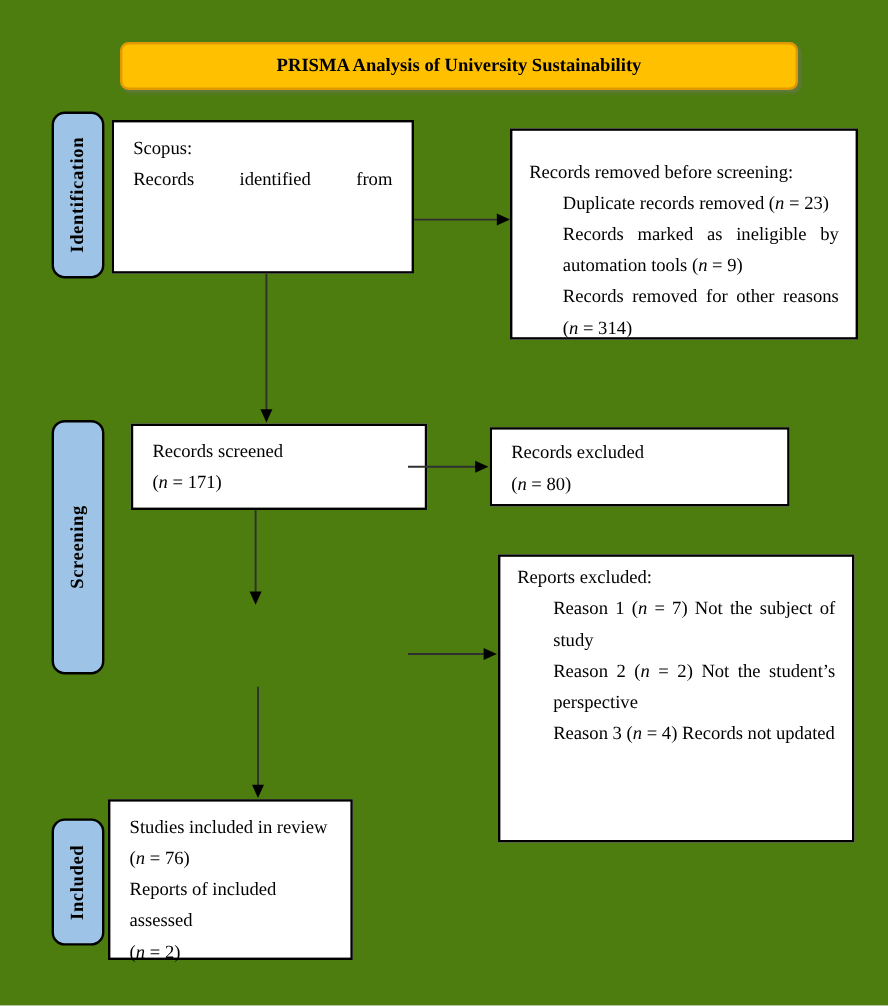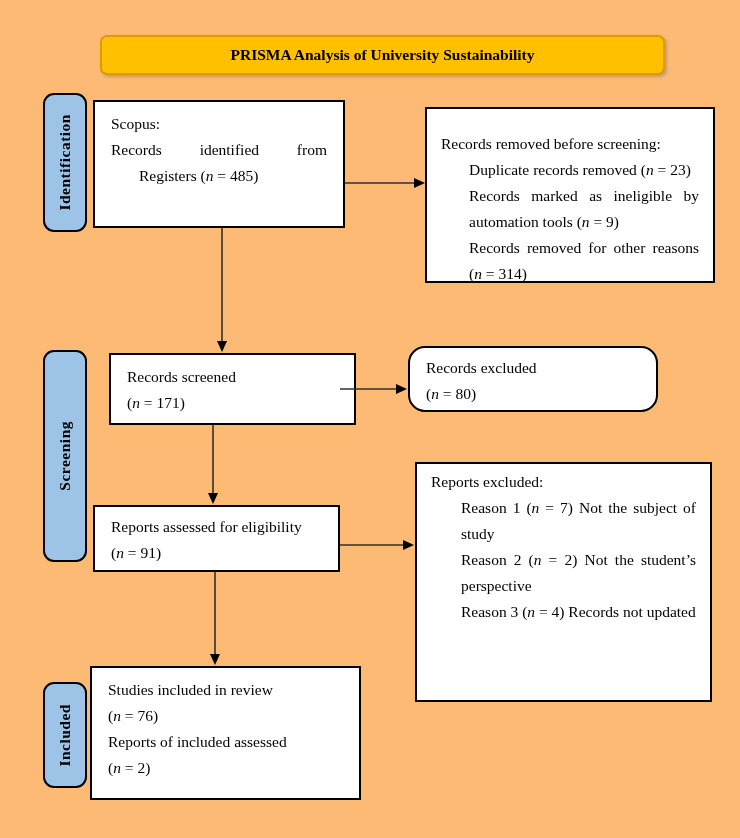--- a/index.html
+++ b/index.html
@@ -1,20 +1,20 @@
 <!DOCTYPE html>
 <html><head>
 <meta charset="utf-8">
 <style>
   html, body { margin: 0; padding: 0; background: #ffffff; }
   .canvas {
     position: relative;
     width: 740px;
     height: 838px;
-    background: #fdba74;
+    background: #4d7c0f;
     font-family: "Liberation Serif", serif;
     color: #000000;
     overflow: hidden;
   }
 
   
   .banner {
     position: absolute;
     left: 100px; top: 35px;
     width: 565px; height: 40px;
@@ -55,24 +55,24 @@
     background: #ffffff;
     border: 2.5px solid #000000;
     box-sizing: border-box;
     font-size: 15.5px;
     line-height: 1.68;
     padding: 9px 16px;
   }
   .box-identified { left: 93px;  top: 100px; width: 252px; height: 128px; }
   .box-removed    { left: 425px; top: 107px; width: 290px; height: 176px; padding: 22px 14px; }
   .box-screened   { left: 93px;  top: 353px; width: 247px; height: 72px; margin-left: 16px;  }
-  .box-excluded1  { left: 408px; top: 346px; width: 250px; height: 66px; padding: 7px 16px; border-radius: 17px; }
+  .box-excluded1  { left: 408px; top: 356px; width: 250px; height: 66px; padding: 7px 16px; }
   .box-assessed   { left: 93px;  top: 505px; width: 247px; height: 67px; padding: 7px 16px; }
   .box-excluded2  { left: 415px; top: 462px; width: 297px; height: 240px; padding: 5px 14px; }
-  .box-included   { left: 90px;  top: 666px; width: 271px; height: 134px; }
+  .box-included   { left: 90px;  top: 666px; width: 204px; height: 134px; }
 
   .line { text-align: left; }
   .spread { text-align: justify; text-align-last: justify; }  
   .indent { padding-left: 28px; text-align: justify; }
   .indent2 { padding-left: 30px; text-align: justify; }
 
   
   .arrow { position: absolute; }
 </style>
 </head>
@@ -90,44 +90,39 @@
   <div class="stage stage-screening">
     <span class="vtext">Screening</span>
   </div>
   <div class="stage stage-included">
     <span class="vtext">Included</span>
   </div>
 
   <div class="box box-identified">
     <div class="line">Scopus:</div>
     <div class="line spread">Records identified from</div>
-    <div class="line indent">Registers (<i>n</i> = 485)</div>
   </div>
 
   <div class="box box-removed">
     <div class="line">Records removed before screening:</div>
     <div class="line indent">Duplicate records removed (<i>n</i> = 23)</div>
     <div class="line indent">Records marked as ineligible by automation tools (<i>n</i> = 9)</div>
     <div class="line indent">Records removed for other reasons (<i>n</i> = 314)</div>
   </div>
 
   <div class="box box-screened">
     <div class="line">Records screened</div>
     <div class="line">(<i>n</i> = 171)</div>
   </div>
 
   <div class="box box-excluded1">
     <div class="line">Records excluded</div>
     <div class="line">(<i>n</i> = 80)</div>
   </div>
 
-  <div class="box box-assessed">
-    <div class="line">Reports assessed for eligibility</div>
-    <div class="line">(<i>n</i> = 91)</div>
-  </div>
 
   <div class="box box-excluded2">
     <div class="line">Reports excluded:</div>
     <div class="line indent2">Reason 1 (<i>n</i> = 7) Not the subject of study</div>
     <div class="line indent2">Reason 2 (<i>n</i> = 2) Not the student’s perspective</div>
     <div class="line indent2">Reason 3 (<i>n</i> = 4) Records not updated</div>
   </div>
 
   <div class="box box-included">
     <div class="line">Studies included in review</div>

